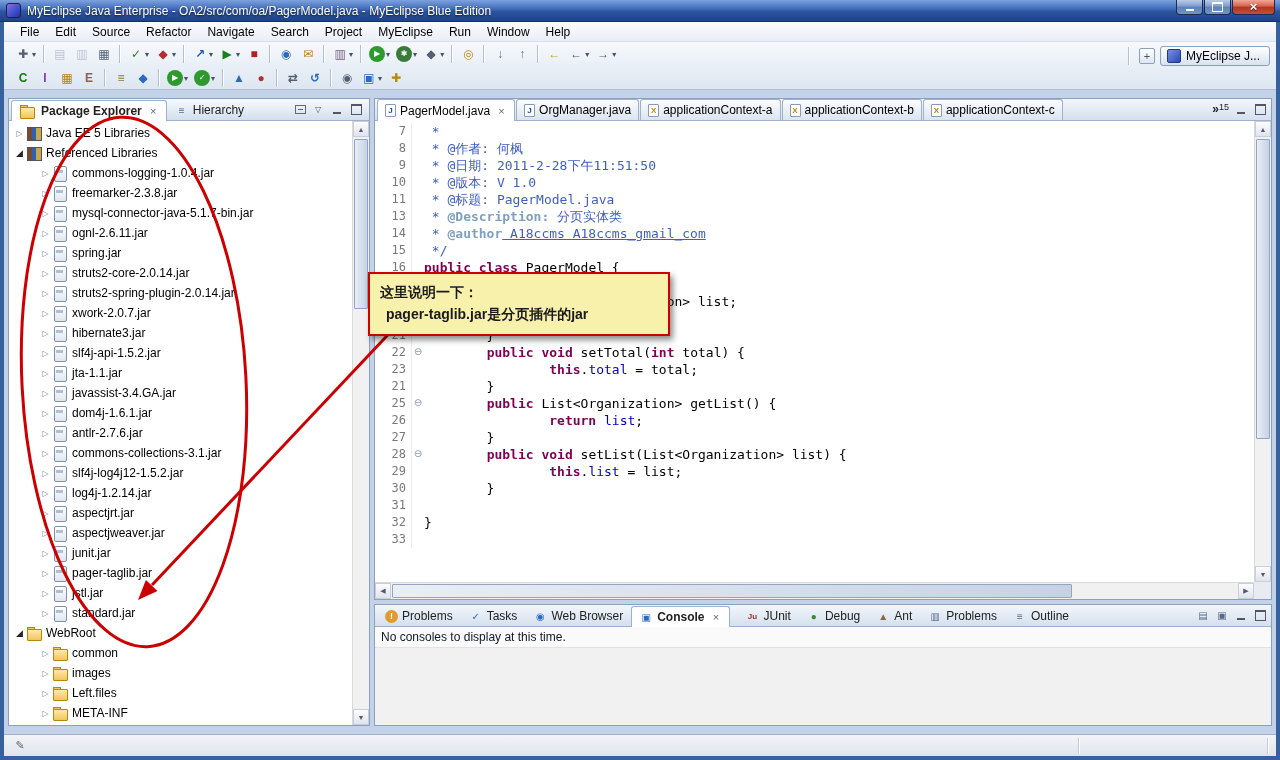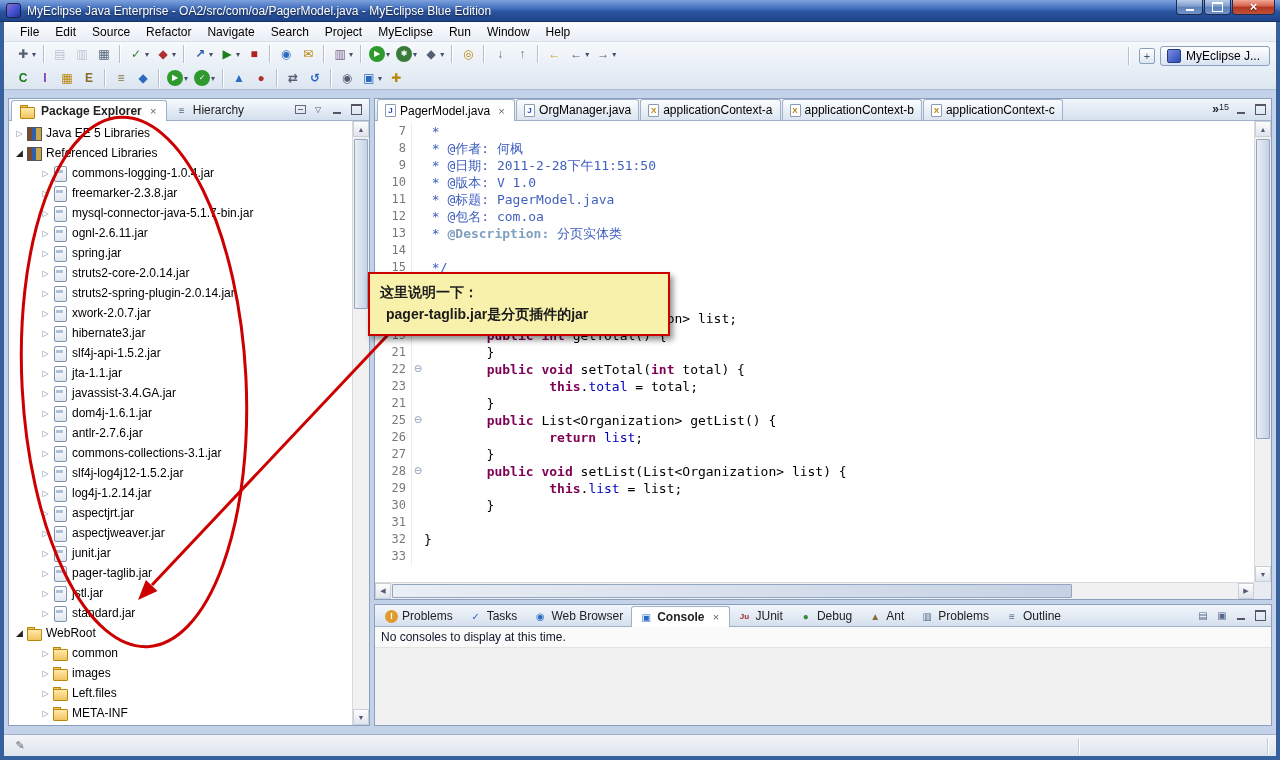--- a/index.html
+++ b/index.html
@@ -520,32 +520,28 @@
               <span class="lnum">10</span>
               <span class="fold"></span>
               <span class="ctext"><span class="tk-doc"> * @版本: V 1.0</span></span>
             </div>
             <div class="cline">
               <span class="lnum">11</span>
               <span class="fold"></span>
               <span class="ctext"><span class="tk-doc"> * @标题: PagerModel.java</span></span>
             </div>
             <div class="cline">
-              <span class="lnum">12</span>
-              <span class="fold"></span>
-              <span class="ctext"><span class="tk-doc"> * @包名: com.oa</span></span>
-            </div>
-            <div class="cline">
               <span class="lnum">13</span>
               <span class="fold"></span>
               <span class="ctext"><span class="tk-doc"> * </span><span class="tk-doctag">@Description:</span><span class="tk-doc"> 分页实体类</span></span>
             </div>
             <div class="cline">
               <span class="lnum">14</span>
               <span class="fold"></span>
+              <span class="ctext"><span class="tk-doc"> * </span><span class="tk-doctag">@author</span><span class="tk-doclink"> A18ccms A18ccms_gmail_com</span></span>
             </div>
             <div class="cline">
               <span class="lnum">15</span>
               <span class="fold"></span>
               <span class="ctext"><span class="tk-doc"> */</span></span>
             </div>
             <div class="cline">
               <span class="lnum">16</span>
               <span class="fold"></span>
               <span class="ctext"><span class="tk-kw">public</span><span class="tk-p"> </span><span class="tk-kw">class</span><span class="tk-p"> PagerModel {</span></span>
@@ -658,21 +654,21 @@
               <div class="vtab">
                 <span class="bticon" style="color: rgb(42, 106, 192);">◉</span>
                 <span class="btab-label">Web Browser</span>
               </div>
               <div class="vtab active">
                 <span class="bticon" style="color: rgb(42, 106, 192);">▣</span>
                 <span class="btab-label">Console</span>
                 <span class="tab-close"></span>
               </div>
               <div class="vtab">
-                <span class="bticon txt" style="color: rgb(160, 48, 48);">Ju</span>
+                <span class="bticon txt" style="color: rgb(160, 48, 48); margin-left: 8px;">Ju</span>
                 <span class="btab-label">JUnit</span>
               </div>
               <div class="vtab">
                 <span class="bticon" style="color: rgb(58, 138, 58);">●</span>
                 <span class="btab-label">Debug</span>
               </div>
               <div class="vtab">
                 <span class="bticon" style="color: rgb(138, 106, 58);">▲</span>
                 <span class="btab-label">Ant</span>
               </div>

